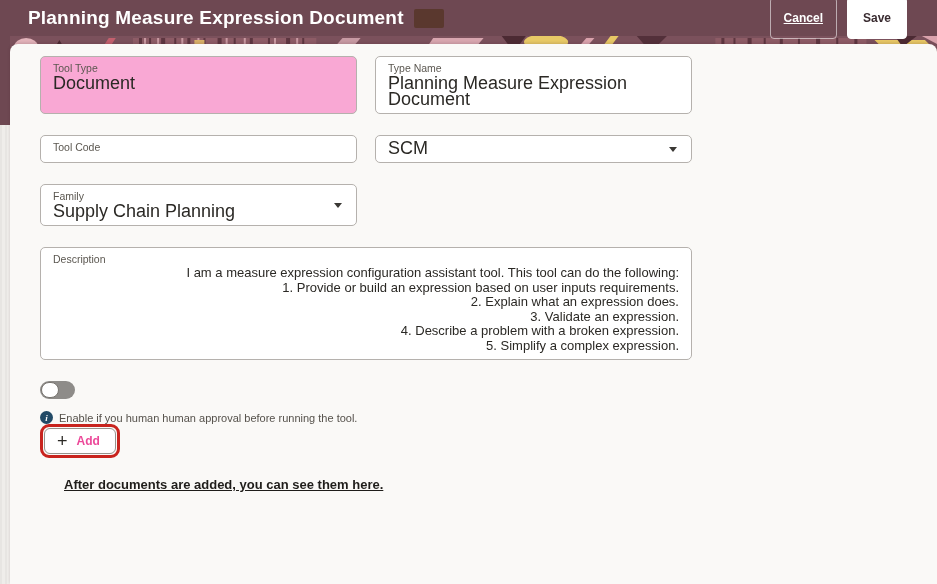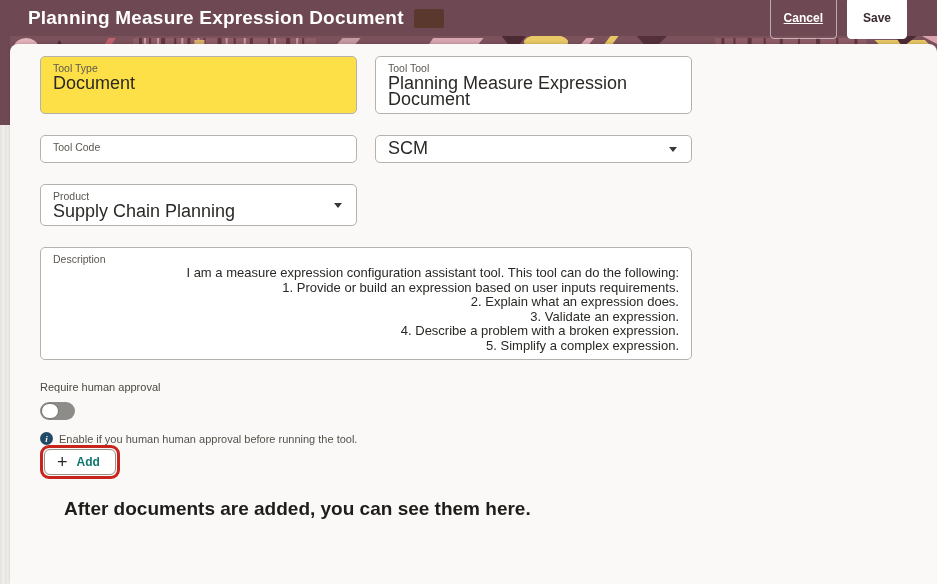--- a/index.html
+++ b/index.html
@@ -53,21 +53,21 @@
     z-index:2;
     padding:12px 0 0 30px;
     box-shadow:0 -1px 3px rgba(60,30,40,.18);
   }
   .row { display:flex; gap:18px; margin-bottom:21px; }
   .field {
     width:317px; background:#fff;
     border:1px solid #B5B1AD; border-radius:5px;
     padding:4px 12px 6px; position:relative;
   }
-  .field.readonly { background:#fde047; }
+  .field.readonly { background:#f9a8d4; }
   .field.wide { width:652px; min-height:98px; }
   .field-label { display:block; font-size:10.5px; color:#5B5750; line-height:14px; }
   .field-value { display:block; font-size:18px; color:#2B2925; line-height:16px; }
   .field-value.multiline { white-space:pre-line; font-size:13px; line-height:14.5px;text-align:right; }
   .caret {
     position:absolute; right:14px; top:50%; margin-top:-2px;
     width:0; height:0;
     border-left:4px solid transparent; border-right:4px solid transparent;
     border-top:5px solid #3A3834;
   }
@@ -92,22 +92,22 @@
   .add-highlight {
     display:inline-block; border:3px solid #C8241E; border-radius:9px; padding:1px;
   }
   .btn-add {
     display:flex; align-items:center; gap:9px;
     background:#fff; border:1px solid #96928D; border-radius:6px;
     padding:5px 15px 5px 12px; cursor:pointer;
     font-family:"Liberation Sans",sans-serif;
   }
   .plus { font-size:18px; font-weight:400; color:#2B2925; line-height:14px; }
-  .add-label { font-size:12px; font-weight:bold; color:#0f766e; }
-  .empty-msg { font-weight:bold; font-size:19px; color:#1F1D1A; margin:19px 0 0 24px; }
+  .add-label { font-size:12px; font-weight:bold; color:#ec4899; }
+  .empty-msg { font-weight:bold; font-size:13px; color:#1F1D1A; margin:19px 0 0 24px;text-decoration:underline; }
 </style>
 </head>
 <body>
 
 <div class="underlay-gray"></div>
 <div class="underlay-maroon"></div>
 
 <header class="topbar">
   <h1>Planning Measure Expression Document</h1>
   <span class="redacted"></span>
@@ -175,56 +175,55 @@
 </div>
 
 <main class="card">
 
   <div class="row">
     <div class="field readonly">
       <span class="field-label">Tool Type</span>
       <span class="field-value">Document</span>
     </div>
     <div class="field">
-      <span class="field-label">Tool Tool</span>
+      <span class="field-label">Type Name</span>
       <span class="field-value">Planning Measure Expression Document</span>
     </div>
   </div>
 
   <div class="row">
     <div class="field">
       <span class="field-label">Tool Code</span>
     </div>
     <div class="field">
       <span class="field-value">SCM</span>
       <span class="caret"></span>
     </div>
   </div>
 
   <div class="row">
     <div class="field">
-      <span class="field-label">Product</span>
+      <span class="field-label">Family</span>
       <span class="field-value">Supply Chain Planning</span>
       <span class="caret"></span>
     </div>
   </div>
 
   <div class="row" style="">
     <div class="field wide">
       <span class="field-label">Description</span>
       <span class="field-value multiline">I am a measure expression configuration assistant tool. This tool can do the following:
 1. Provide or build an expression based on user inputs requirements.
 2. Explain what an expression does.
 3. Validate an expression.
 4. Describe a problem with a broken expression.
 5. Simplify a complex expression.</span>
     </div>
   </div>
 
-  <div class="approval-label">Require human approval</div>
   <div class="toggle">
     <div class="knob"></div>
   </div>
 
   <div class="info-row">
     <span class="info-icon">i</span>
     <span class="info-text">Enable if you human human approval before running the tool.</span>
   </div>
 
 

